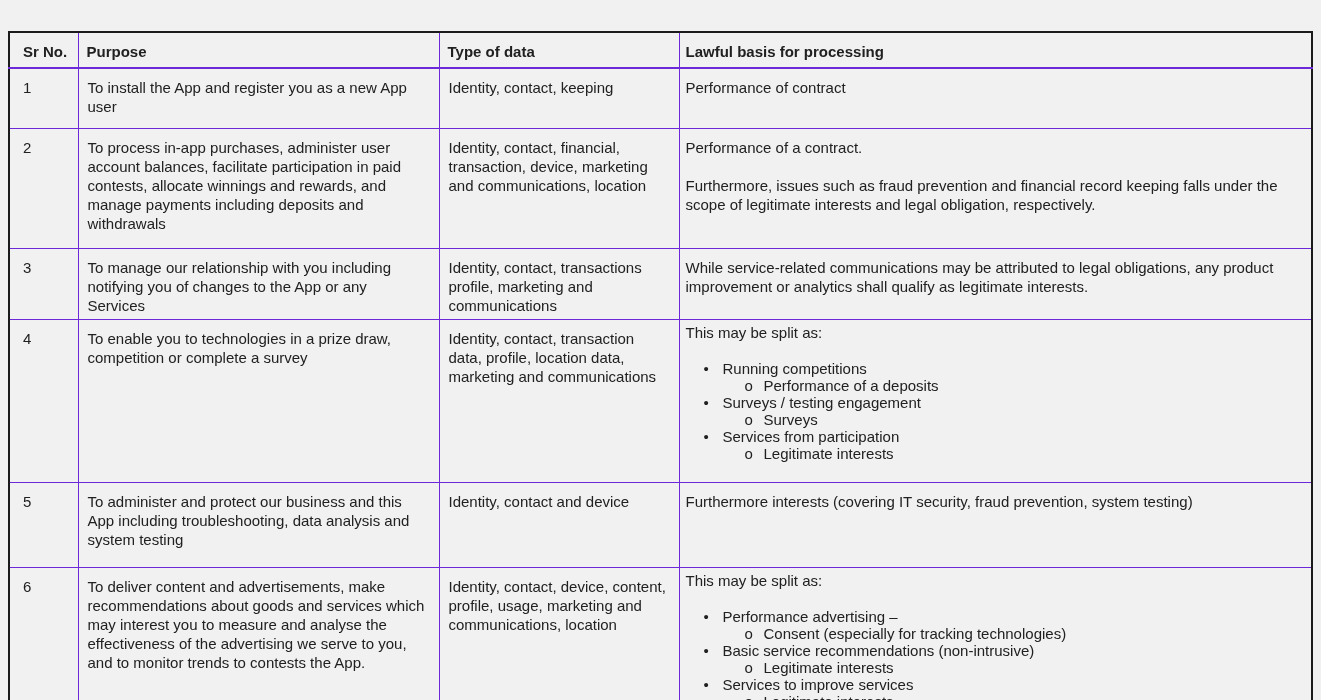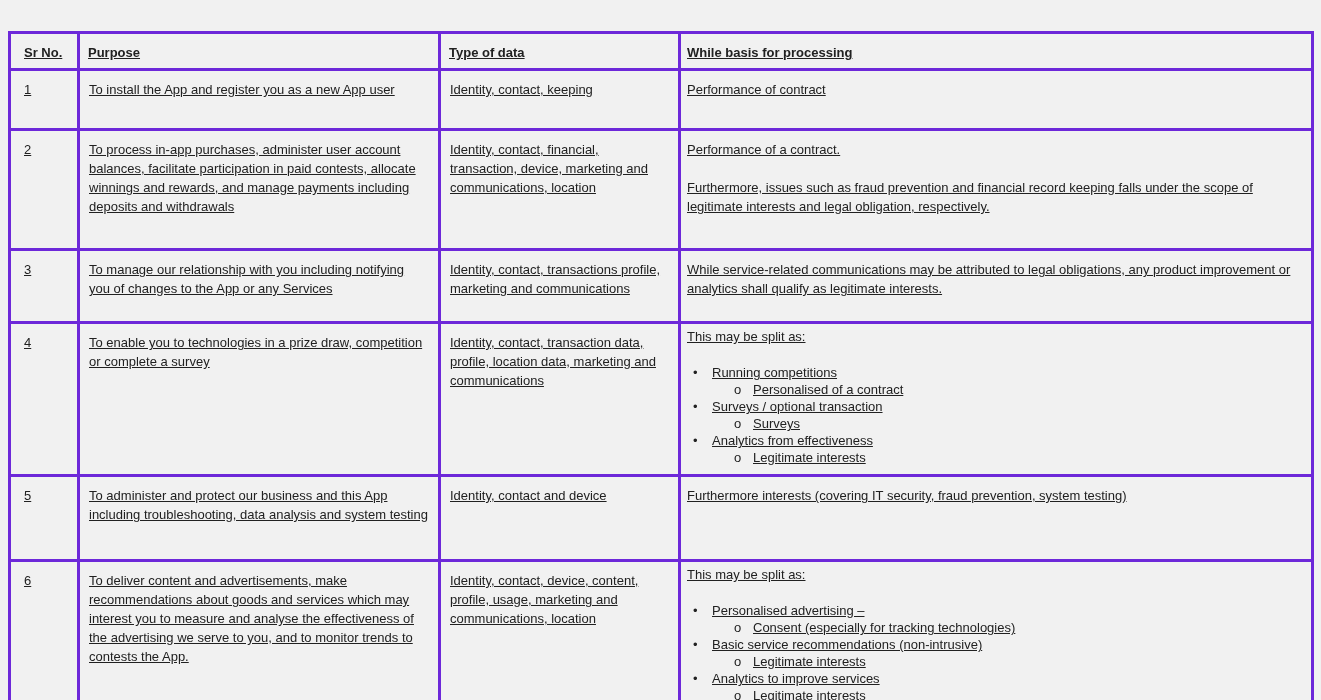--- a/index.html
+++ b/index.html
@@ -15,70 +15,69 @@
     position: absolute;
     left: 8px;
     top: 31px;
     width: 1303px;
     border-collapse: collapse;
     table-layout: fixed;
     border: 2px solid #1b1b1b;
     background: #f1f1f1;
   }
   th, td {
-    border: 3px solid #6d28d9;
-    font-size: 13px;
+    border: 1px solid #6d28d9;
+    font-size: 15px;
     line-height: 19px;
     text-align: left;
     vertical-align: top;
     padding: 9px 10px 4px 9px;
     overflow: hidden;
-    text-decoration: underline;
   }
   th {
     vertical-align: bottom;
     font-weight: bold;
     padding-bottom: 6px;
     border-bottom-width: 2px;
     padding-left: 8px;
   }
   tr.hdr   { height: 34px; }
   tr.r1 { height: 60px; }
   tr.r2 { height: 120px; }
   tr.r3 { height: 58px; }
   tr.r4 { height: 129px; }
   tr.r5 { height: 85px; }
   tr.r6 { height: 149px; }
   .col-sr { padding-left: 13px; }
   .col-lawful { padding-left: 6px; }
   .col-lawful p { margin: 0 0 19px 0; }
   td.lawful-list { padding-top: 4px; line-height: 17px; }
   .lawful-intro { margin: 0; }
-  .lb-list { margin: 4px; padding: 0; list-style: none; }
+  .lb-list { margin: 16px; padding: 0; list-style: none; }
   .li1 { padding-left: 1px; }
   .li1 .m1 { display: inline-block; width: 19px; text-align: left; padding-left: 1px; }
   .li2 { padding-left: 43px; }
   .li2 .m2 { display: inline-block; width: 19px; text-align: left; }
 </style>
 </head>
 <body>
 
 <table id="doc-table">
   <colgroup>
     <col style="width:69px">
     <col style="width:361px">
     <col style="width:240px">
     <col style="width:633px">
   </colgroup>
   <thead>
     <tr class="hdr">
       <th class="col-sr">Sr No.</th>
       <th>Purpose</th>
       <th>Type of data</th>
-      <th class="col-lawful">While basis for processing</th>
+      <th class="col-lawful">Lawful basis for processing</th>
     </tr>
   </thead>
   <tbody>
       <tr class="r1">
         <td class="col-sr">1</td>
         <td class="col-purpose">To install the App and register you as a new App user</td>
         <td class="col-type">Identity, contact, keeping</td>
         <td class="col-lawful">
           <p>Performance of contract</p>
         </td>
@@ -101,46 +100,46 @@
         </td>
       </tr>
       <tr class="r4">
         <td class="col-sr">4</td>
         <td class="col-purpose">To enable you to technologies in a prize draw, competition or complete a survey</td>
         <td class="col-type">Identity, contact, transaction data, profile, location data, marketing and communications</td>
         <td class="col-lawful lawful-list">
           <p class="lawful-intro">This may be split as:</p>
           <div class="lb-list">
             <div class="li1"><span class="m1">•</span><span>Running competitions</span></div>
-            <div class="li2"><span class="m2">o</span><span>Personalised of a contract</span></div>
-            <div class="li1"><span class="m1">•</span><span>Surveys / optional transaction</span></div>
+            <div class="li2"><span class="m2">o</span><span>Performance of a deposits</span></div>
+            <div class="li1"><span class="m1">•</span><span>Surveys / testing engagement</span></div>
             <div class="li2"><span class="m2">o</span><span>Surveys</span></div>
-            <div class="li1"><span class="m1">•</span><span>Analytics from effectiveness</span></div>
+            <div class="li1"><span class="m1">•</span><span>Services from participation</span></div>
             <div class="li2"><span class="m2">o</span><span>Legitimate interests</span></div>
           </div>
         </td>
       </tr>
       <tr class="r5">
         <td class="col-sr">5</td>
         <td class="col-purpose">To administer and protect our business and this App including troubleshooting, data analysis and system testing</td>
         <td class="col-type">Identity, contact and device</td>
         <td class="col-lawful">
           <p>Furthermore interests (covering IT security, fraud prevention, system testing)</p>
         </td>
       </tr>
       <tr class="r6">
         <td class="col-sr">6</td>
         <td class="col-purpose">To deliver content and advertisements, make recommendations about goods and services which may interest you to measure and analyse the effectiveness of the advertising we serve to you, and to monitor trends to contests the App.</td>
         <td class="col-type">Identity, contact, device, content, profile, usage, marketing and communications, location</td>
         <td class="col-lawful lawful-list">
           <p class="lawful-intro">This may be split as:</p>
           <div class="lb-list">
-            <div class="li1"><span class="m1">•</span><span>Personalised advertising –</span></div>
+            <div class="li1"><span class="m1">•</span><span>Performance advertising –</span></div>
             <div class="li2"><span class="m2">o</span><span>Consent (especially for tracking technologies)</span></div>
             <div class="li1"><span class="m1">•</span><span>Basic service recommendations (non-intrusive)</span></div>
             <div class="li2"><span class="m2">o</span><span>Legitimate interests</span></div>
-            <div class="li1"><span class="m1">•</span><span>Analytics to improve services</span></div>
+            <div class="li1"><span class="m1">•</span><span>Services to improve services</span></div>
             <div class="li2"><span class="m2">o</span><span>Legitimate interests</span></div>
           </div>
         </td>
       </tr>
     </tbody>
 </table>
 
 </body></html>

